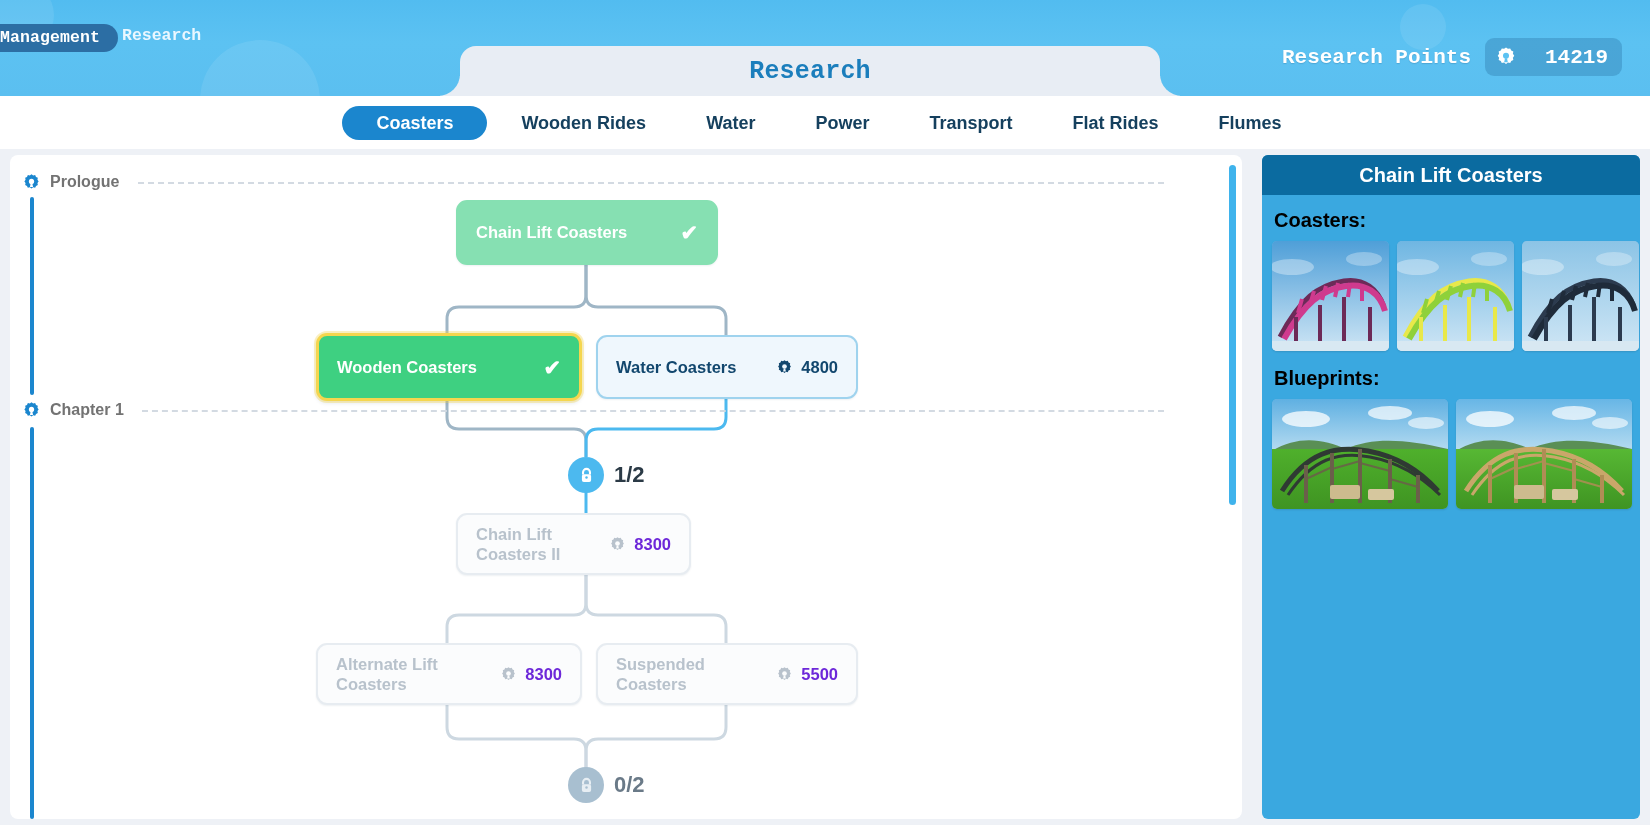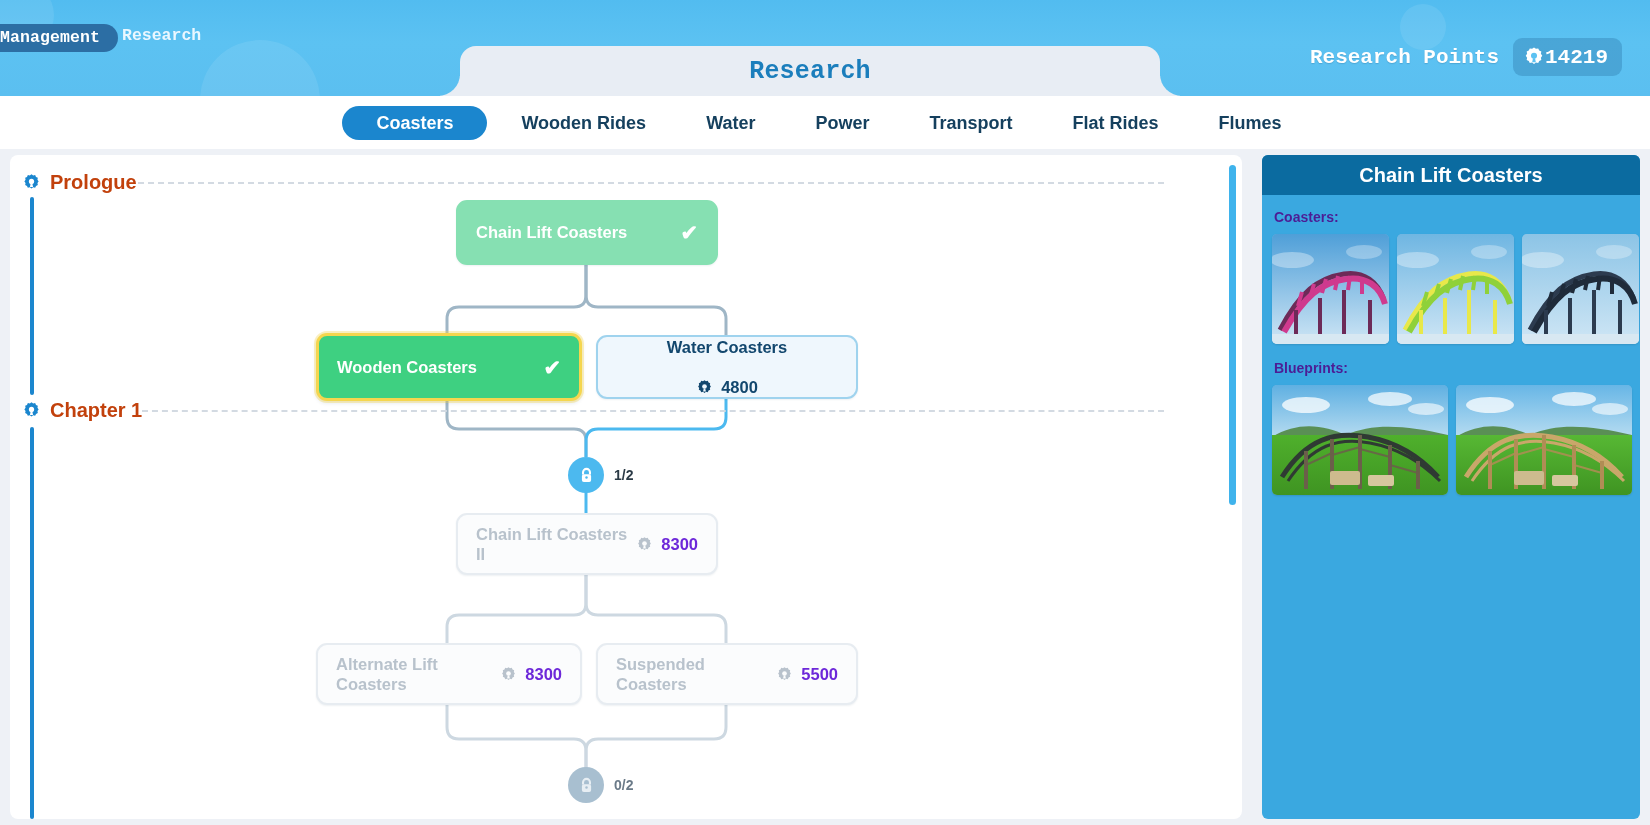--- a/index.html
+++ b/index.html
@@ -48,21 +48,21 @@
   .rp-wrap {
     position: absolute; right: 28px; top: 38px;
     display: flex; align-items: center; gap: 14px;
   }
   .rp-label {
     color: #ffffff; font-size: 21px; font-weight: bold;
     text-shadow: 0 1px 1px rgba(30,90,130,.25);
     white-space: nowrap;
   }
   .rp-badge {
-    display: flex; align-items: center; gap: 0;
+    display: flex; align-items: center; gap: 28px;
     background: rgba(45,120,170,0.38);
     border-radius: 9px;
     padding: 4px 14px 4px 10px;
     height: 38px;
   }
   .rp-value { color: #ffffff; font-size: 21px; font-weight: bold; }
 
   .gear {
     display: inline-block; position: relative;
     width: 22px; height: 22px; flex: 0 0 22px;
@@ -128,21 +128,21 @@
 
   
   .chapter-row { position: absolute; left: 0; width: 1232px; height: 30px; }
   .chapter-label {
     position: absolute; left: 12px; top: 0;
     display: flex; align-items: center; gap: 9px;
     height: 30px;
   }
   .chapter-label .gear { width: 19px; height: 19px; flex: 0 0 19px; }
   .chapter-name {
-    color: #c2410c; font-size: 20px; font-weight: bold; white-space: nowrap;
+    color: #737373; font-size: 16px; font-weight: bold; white-space: nowrap;
   }
   .chapter-dash {
     position: absolute; top: 15px; height: 0;
     border-top: 2px dashed #d3dae2;
   }
   .chapter-bar {
     position: absolute; left: 20px; width: 4px;
     background: #1b86ce; border-radius: 2px;
   }
 
@@ -184,21 +184,21 @@
   .gate {
     position: absolute; display: flex; align-items: center; gap: 10px;
   }
   .gate .circle {
     width: 36px; height: 36px; border-radius: 50%;
     display: flex; align-items: center; justify-content: center;
     flex: 0 0 36px;
   }
   .gate.open .circle { background: #4cb9ef; }
   .gate.shut .circle { background: #a8bfd0; }
-  .gate .gtext { font-size: 14px; font-weight: bold; color: #2b3a46; white-space: nowrap; }
+  .gate .gtext { font-size: 22px; font-weight: bold; color: #2b3a46; white-space: nowrap; }
   .gate.shut .gtext { color: #6a7a88; }
   .lockglyph { width: 15px; height: 17px; display: block; }
 
   
   .tree-scroll-track {
     position: absolute; right: 6px; top: 8px; width: 7px; height: 648px;
     background: transparent;
   }
   .tree-scroll-thumb {
     position: absolute; right: 6px; top: 10px; width: 7px; height: 340px;
@@ -213,21 +213,21 @@
     border-radius: 6px;
     overflow: hidden;
   }
   .side-header {
     height: 40px; background: #0b6ba0;
     display: flex; align-items: center; justify-content: center;
     color: #ffffff; font-size: 20px; font-weight: bold;
   }
   .side-body { padding: 12px 10px 10px 10px; }
   .side-label {
-    color: #4c1d95; font-size: 14px; font-weight: bold;
+    color: #000000; font-size: 20px; font-weight: bold;
     margin: 2px 0 9px 2px;
   }
   .thumb-row { display: flex; gap: 8px; margin-bottom: 16px; }
   .thumb {
     border-radius: 5px; overflow: hidden; position: relative;
     background: #6fb7e4; flex: 0 0 auto;
     box-shadow: 0 1px 2px rgba(0,0,0,.12);
   }
   .thumb.coaster { width: 117px; height: 110px; }
   .thumb.blueprint { width: 176px; height: 110px; }
@@ -334,21 +334,21 @@
         <div class="node done" style="left:446px; top:45px; width:262px; height:65px;">
           <span class="nlabel">Chain Lift Coasters</span>
           <span class="check">✔</span>
         </div>
 
         <div class="node done selected" style="left:306px; top:178px; width:266px; height:68px;">
           <span class="nlabel">Wooden Coasters</span>
           <span class="check">✔</span>
         </div>
 
-        <div class="node avail" style="left:586px; top:180px; width:262px; height:64px;flex-direction:column;">
+        <div class="node avail" style="left:586px; top:180px; width:262px; height:64px;">
           <span class="nlabel">Water Coasters</span>
           <span class="ncost">
             <span class="gear">
               <svg viewBox="0 0 24 24" aria-hidden="true">
                 <path fill="#12476e" d="M12 1.6l2.1 1.5 2.5-.5 1.1 2.3 2.3 1.1-.5 2.5 1.5 2.1-1.5 2.1.5 2.5-2.3 1.1-1.1 2.3-2.5-.5L12 19.6l-2.1-1.5-2.5.5-1.1-2.3-2.3-1.1.5-2.5L3 10.6l1.5-2.1-.5-2.5 2.3-1.1 1.1-2.3 2.5.5z"></path>
                 <circle cx="12" cy="10.6" r="3.3" fill="#eff7fd"></circle>
                 <path fill="#eff7fd" d="M10.9 13.4h2.2l.9 4.4h-4z"></path>
               </svg>
             </span>
             <span>4800</span>
@@ -359,21 +359,21 @@
           <span class="circle">
             <svg class="lockglyph" viewBox="0 0 16 18" aria-hidden="true">
               <path d="M4.3 8V5.6a3.7 3.7 0 0 1 7.4 0V8" fill="none" stroke="#ffffff" stroke-width="2.2"></path>
               <rect x="3.1" y="7.6" width="9.8" height="8.2" rx="2" fill="#ffffff"></rect>
               <circle cx="8" cy="11.1" r="1.3" fill="#4cb9ef"></circle>
             </svg>
           </span>
           <span class="gtext">1/2</span>
         </div>
 
-        <div class="node locked" style="left:446px; top:358px; width:262px; height:62px;">
+        <div class="node locked" style="left:446px; top:358px; width:235px; height:62px;">
           <span class="nlabel">Chain Lift Coasters II</span>
           <span class="ncost">
             <span class="gear">
               <svg viewBox="0 0 24 24" aria-hidden="true">
                 <path fill="#b8c2cc" d="M12 1.6l2.1 1.5 2.5-.5 1.1 2.3 2.3 1.1-.5 2.5 1.5 2.1-1.5 2.1.5 2.5-2.3 1.1-1.1 2.3-2.5-.5L12 19.6l-2.1-1.5-2.5.5-1.1-2.3-2.3-1.1.5-2.5L3 10.6l1.5-2.1-.5-2.5 2.3-1.1 1.1-2.3 2.5.5z"></path>
                 <circle cx="12" cy="10.6" r="3.3" fill="#fbfcfd"></circle>
                 <path fill="#fbfcfd" d="M10.9 13.4h2.2l.9 4.4h-4z"></path>
               </svg>
             </span>
             <span>8300</span>

